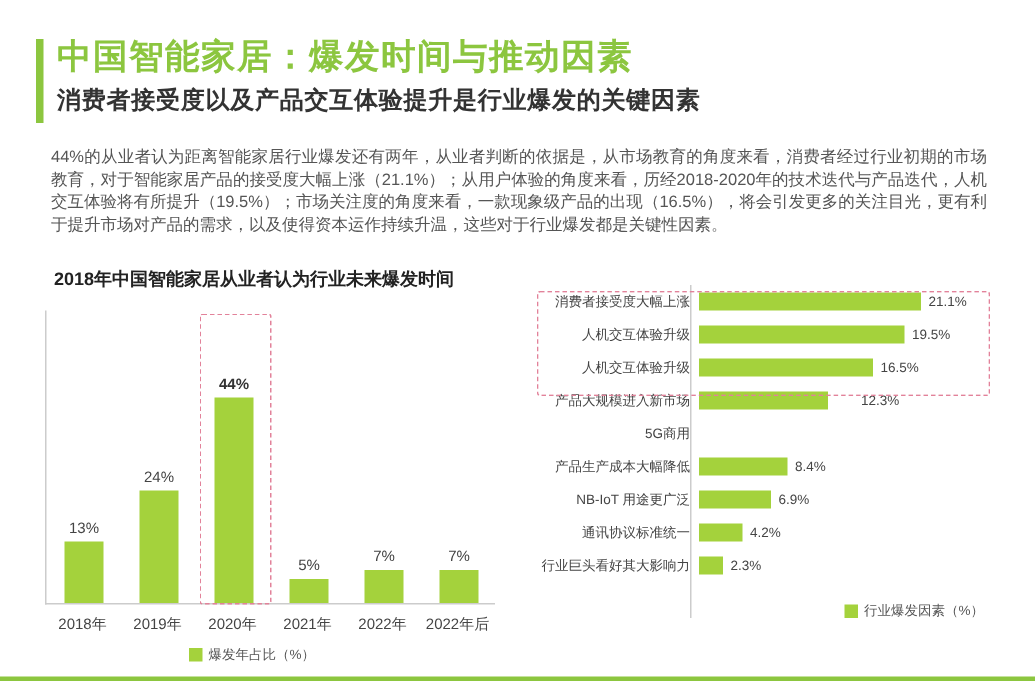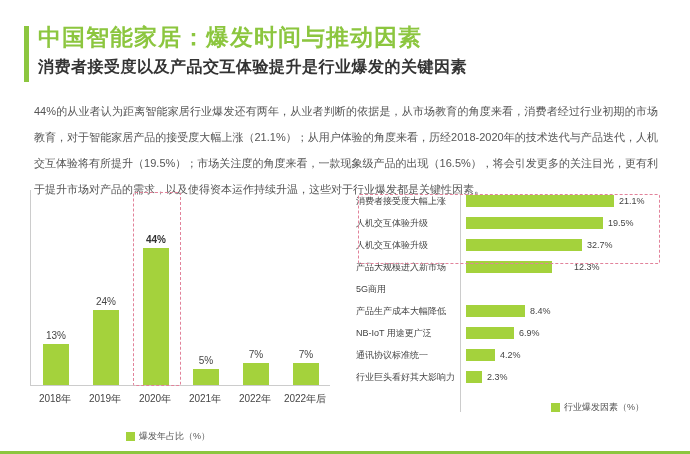--- a/index.html
+++ b/index.html
@@ -56,21 +56,21 @@
     color: #333333;
     letter-spacing: 0.5px;
     white-space: nowrap;
   }
   .body-text {
     position: absolute;
     left: 34px;
     top: 98px;
     width: 624px;
     font-size: 11px;
-    line-height: 26px;
+    line-height: 15px;
     color: #555555;
     text-align: justify;
   }
   .charts {
     position: absolute;
     left: 0;
     top: 178px;
     width: 690px;
     height: 276px;
   }
@@ -172,21 +172,21 @@
     height: 222px;
   }
   .bar-row {
     position: relative;
     height: 22px;
     display: flex;
     align-items: center;
   }
   .bar-label {
     width: 104px;
-    text-align: left;
+    text-align: right;
     font-size: 9px;
     color: #444444;
     padding-right: 6px;
     white-space: nowrap;
   }
   .bar-track {
     position: relative;
     flex: 1;
     height: 22px;
   }
@@ -208,21 +208,21 @@
   .bar-axis {
     position: absolute;
     left: 104px;
     top: 0;
     bottom: 0;
     width: 1px;
     background: #cccccc;
   }
   .legend-right {
     position: absolute;
-    right: 18px;
+    right: 6px;
     bottom: -2px;
   }
   .right-highlight {
     position: absolute;
     left: 2px;
     top: 4px;
     width: 300px;
     height: 68px;
     border: 1px dashed #e2829a;
     border-radius: 2px;
@@ -245,20 +245,21 @@
     <div class="accent-bar"></div>
     <div class="title-main">中国智能家居：爆发时间与推动因素</div>
     <div class="title-sub">消费者接受度以及产品交互体验提升是行业爆发的关键因素</div>
   </div>
 
   <div class="body-text">44%的从业者认为距离智能家居行业爆发还有两年，从业者判断的依据是，从市场教育的角度来看，消费者经过行业初期的市场教育，对于智能家居产品的接受度大幅上涨（21.1%）；从用户体验的角度来看，历经2018-2020年的技术迭代与产品迭代，人机交互体验将有所提升（19.5%）；市场关注度的角度来看，一款现象级产品的出现（16.5%），将会引发更多的关注目光，更有利于提升市场对产品的需求，以及使得资本运作持续升温，这些对于行业爆发都是关键性因素。</div>
 
   <div class="charts">
 
     <div class="chart-left">
+      <div class="chart-title">2018年中国智能家居从业者认为行业未来爆发时间</div>
       <div class="col-plot" id="colPlot">
         <div class="highlight-box" id="colHighlight" style="left: 102px; top: 2px; width: 46px; height: 192px;"></div>
       <div class="col-bar-wrap" style="left: 2px;">
             <div class="col-val">13%</div>
             <div class="col-bar" style="height: 41px; background: rgb(164, 210, 60);"></div>
           </div>
           <div class="col-bar-wrap" style="left: 52px;">
             <div class="col-val">24%</div>
             <div class="col-bar" style="height: 75px; background: rgb(164, 210, 60);"></div>
           </div>
@@ -306,21 +307,21 @@
             <div class="bar-label">人机交互体验升级</div>
             <div class="bar-track">
               <div class="bar-fill" style="width: 137px; background: rgb(164, 210, 60);"></div>
               <div class="bar-val" style="left: 142px;">19.5%</div>
             </div>
           </div>
           <div class="bar-row">
             <div class="bar-label">人机交互体验升级</div>
             <div class="bar-track">
               <div class="bar-fill" style="width: 116px; background: rgb(164, 210, 60);"></div>
-              <div class="bar-val" style="left: 121px;">32.7%</div>
+              <div class="bar-val" style="left: 121px;">16.5%</div>
             </div>
           </div>
           <div class="bar-row">
             <div class="bar-label">产品大规模进入新市场</div>
             <div class="bar-track">
               <div class="bar-fill" style="width: 86px; background: rgb(164, 210, 60);"></div>
               <div class="bar-val" style="left: 108px;">12.3%</div>
             </div>
           </div>
           <div class="bar-row">

